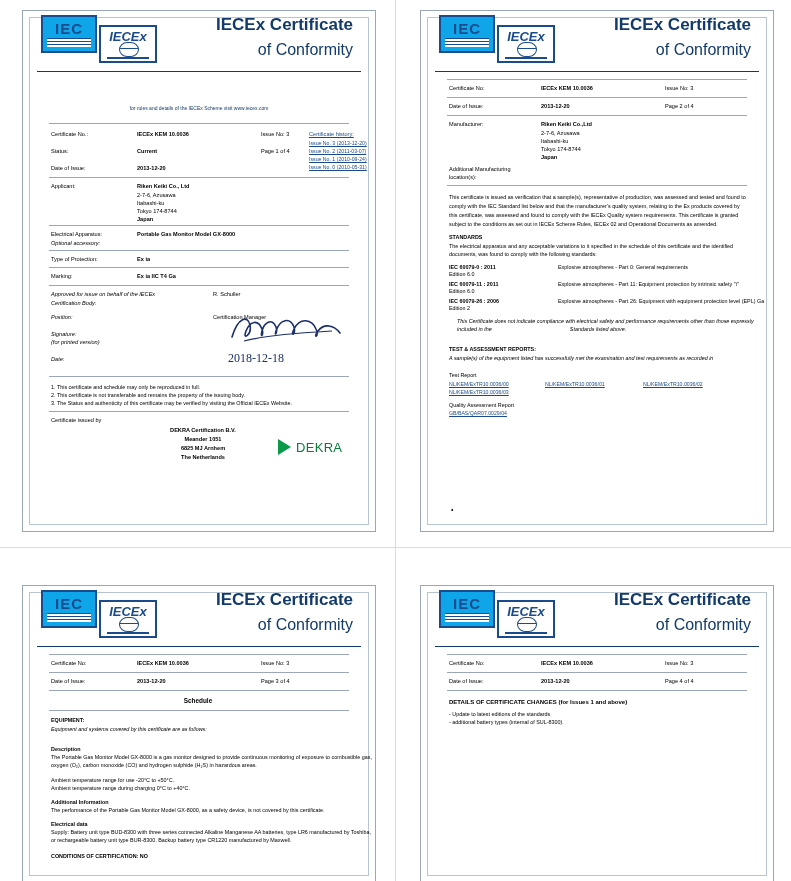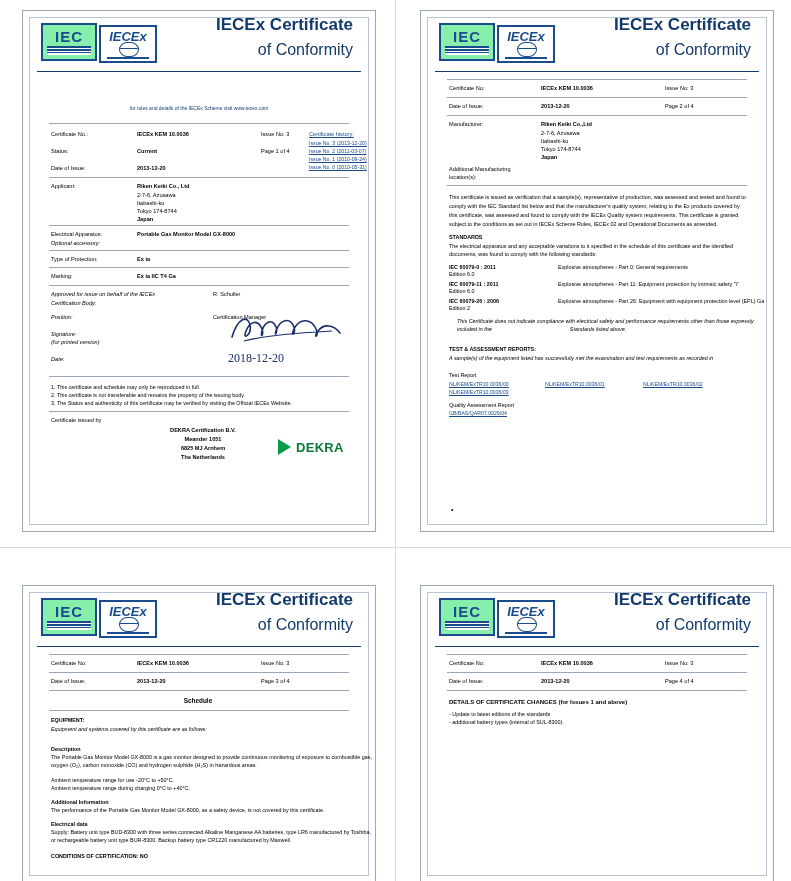--- a/index.html
+++ b/index.html
@@ -4,21 +4,21 @@
 <style>
   html,body{margin:0;padding:0;background:#ffffff;}
   body{width:791px;height:881px;font-family:"Liberation Sans",sans-serif;color:#000;}
   .sheet{position:absolute;background:#fff;border:1px solid #9aa7b8;}
   .inner{position:absolute;left:6px;top:6px;right:6px;bottom:6px;border:1px solid #b9c4d2;}
   .divider-v{position:absolute;left:395px;top:0;width:1px;height:881px;background:#d9dde2;}
   .divider-h{position:absolute;left:0;top:547px;width:791px;height:1px;background:#d9dde2;}
 
   
   .hdr{position:absolute;left:0;right:0;top:0;height:62px;}
-  .logo-iec{position:absolute;left:18px;top:12px;width:52px;height:34px;border:2px solid #1a4b8c;background:#86efac;}
+  .logo-iec{position:absolute;left:18px;top:4px;width:52px;height:34px;border:2px solid #1a4b8c;background:#0ea5e9;}
   .logo-iec .bars{position:absolute;left:4px;right:4px;bottom:4px;height:9px;
      background:repeating-linear-gradient(to bottom,#1a4b8c 0,#1a4b8c 1.5px,#fff 1.5px,#fff 3px);}
   .logo-iec .txt{position:absolute;left:0;right:0;top:3px;text-align:center;font-weight:bold;font-size:15px;color:#1a4b8c;letter-spacing:1px;}
   .logo-ecex{position:absolute;left:76px;top:14px;width:54px;height:34px;border:2px solid #1a4b8c;background:#fff;}
   .logo-ecex .txt{position:absolute;left:0;right:0;top:2px;text-align:center;font-weight:bold;font-size:13px;color:#1a4b8c;font-style:italic;}
   .logo-ecex .globe{position:absolute;left:50%;margin-left:-9px;top:15px;width:18px;height:13px;border:1px solid #1a4b8c;border-radius:50%/60%;}
   .logo-ecex .globe:after{content:"";position:absolute;left:0;right:0;top:5px;height:1px;background:#1a4b8c;}
   .logo-ecex .base{position:absolute;left:6px;right:6px;bottom:2px;height:2px;background:#1a4b8c;}
   .title1{position:absolute;right:22px;top:4px;text-align:right;font-size:17px;font-weight:bold;color:#123a6b;}
   .title2{position:absolute;right:22px;top:30px;text-align:right;font-size:16px;color:#123a6b;}
@@ -31,21 +31,21 @@
   .rule{position:absolute;height:1px;background:#9aa7b8;}
   .lbl{position:absolute;font-size:5.6px;}
   .val{position:absolute;font-size:5.6px;font-weight:bold;}
   .valn{position:absolute;font-size:5.6px;}
   .lnk{color:#1a4b8c;text-decoration:underline;font-size:5.2px;}
   .ital{font-style:italic;}
 
   .sig{position:absolute;left:205px;top:300px;width:120px;height:48px;}
   .sig svg{display:block;}
   .dekra{position:absolute;}
-  .dekra-name{font-weight:bold;font-size:13px;color:#0b7a3b;letter-spacing:.3px;}
+  .dekra-name{font-weight:normal;font-size:13px;color:#0b7a3b;letter-spacing:.3px;}
   .tri{width:0;height:0;border-left:13px solid #0b9a4a;border-top:8px solid transparent;border-bottom:8px solid transparent;}
 
   .notes{position:absolute;font-size:5.4px;line-height:8px;}
   .center{text-align:center;}
   .b{font-weight:bold;}
 </style>
 </head>
 <body>
 
 <div class="divider-v"></div>
@@ -125,21 +125,21 @@
   <div class="lbl ital" style="left:28px;top:320px;">Signature:</div>
   <div class="lbl ital" style="left:28px;top:328px;">(for printed version)</div>
   <div class="lbl ital" style="left:28px;top:345px;">Date:</div>
 
   <div class="sig">
     <svg width="120" height="34" viewBox="0 0 120 34">
       <path d="M4 26 C10 6, 20 4, 22 14 C24 24, 14 30, 18 20 C22 10, 30 8, 34 18 C36 24, 32 28, 34 20 C36 12, 44 6, 48 16 C50 22, 46 26, 48 20 C52 8, 62 6, 66 16 C68 24, 62 26, 66 18 C72 6, 84 8, 88 18 C92 26, 84 28, 90 20 C96 12, 106 14, 112 22" fill="none" stroke="#1a2f6b" stroke-width="1.6" stroke-linecap="round"></path>
       <path d="M16 30 C40 24, 70 22, 104 20" fill="none" stroke="#1a2f6b" stroke-width="1.2"></path>
     </svg>
   </div>
-  <div style="position:absolute;left:205px;top:340px;font-size:12px;color:#1a2f6b;font-family:'Liberation Serif',serif;">2018-12-20</div>
+  <div style="position:absolute;left:205px;top:340px;font-size:12px;color:#1a2f6b;font-family:'Liberation Serif',serif;">2018-12-18</div>
 
   <div class="rule" style="left:26px;right:26px;top:365px;"></div>
 
   <div class="notes" style="left:28px;top:372px;">1. This certificate and schedule may only be reproduced in full.</div>
   <div class="notes" style="left:28px;top:380px;">2. This certificate is not transferable and remains the property of the issuing body.</div>
   <div class="notes" style="left:28px;top:388px;">3. The Status and authenticity of this certificate may be verified by visiting the Official IECEx Website.</div>
 
   <div class="rule" style="left:26px;right:26px;top:400px;"></div>
   <div class="lbl" style="left:28px;top:406px;">Certificate issued by</div>
 

